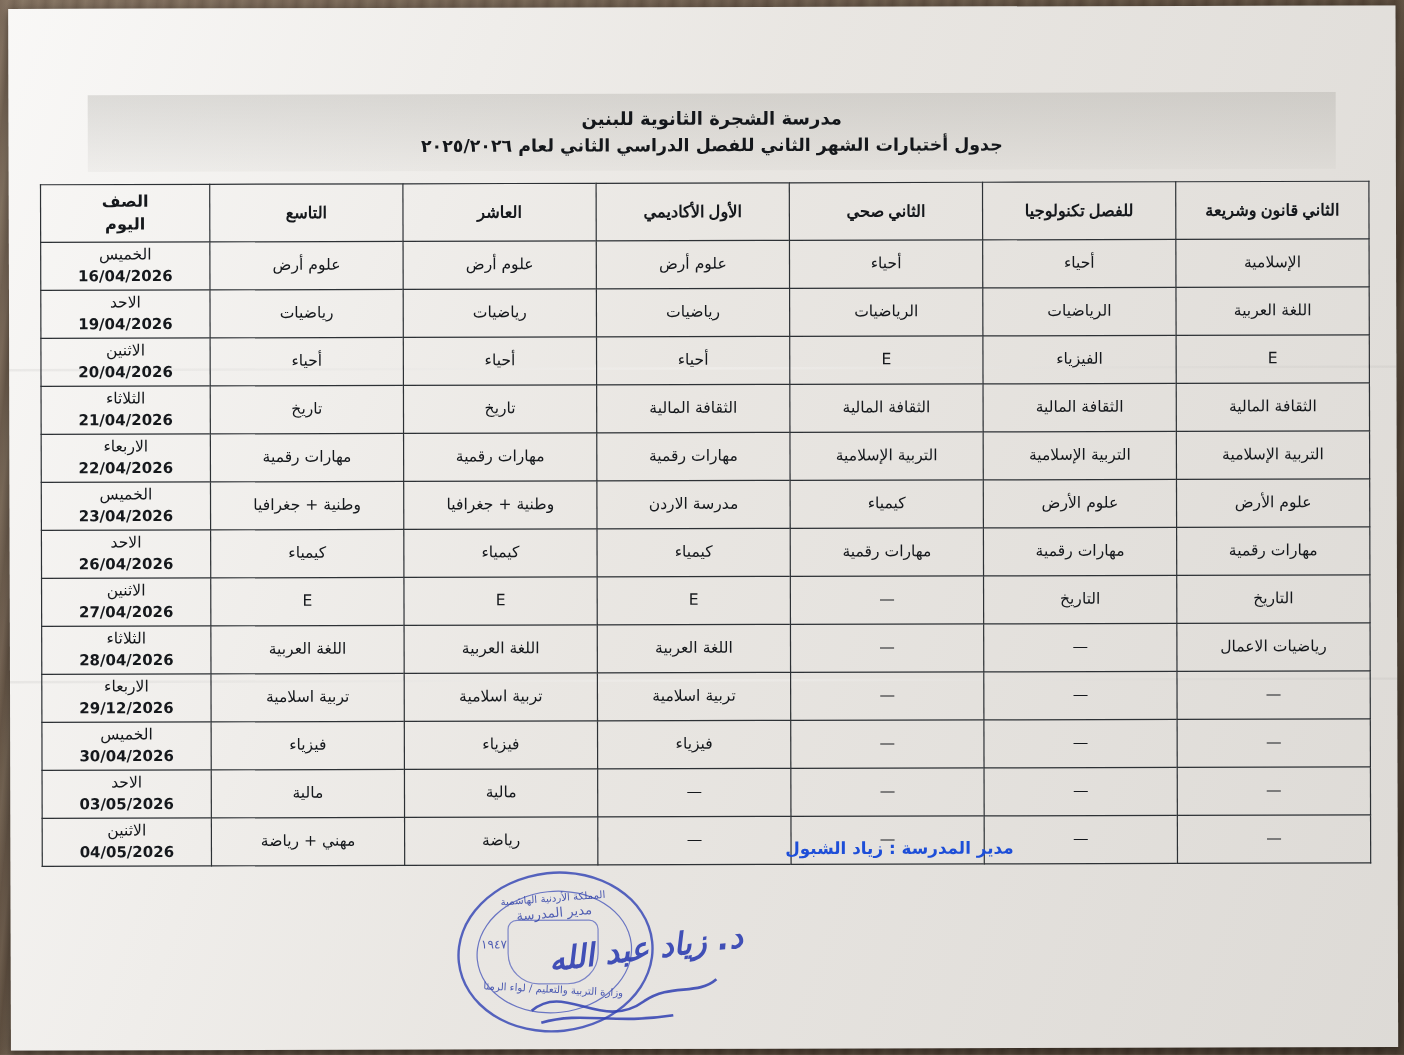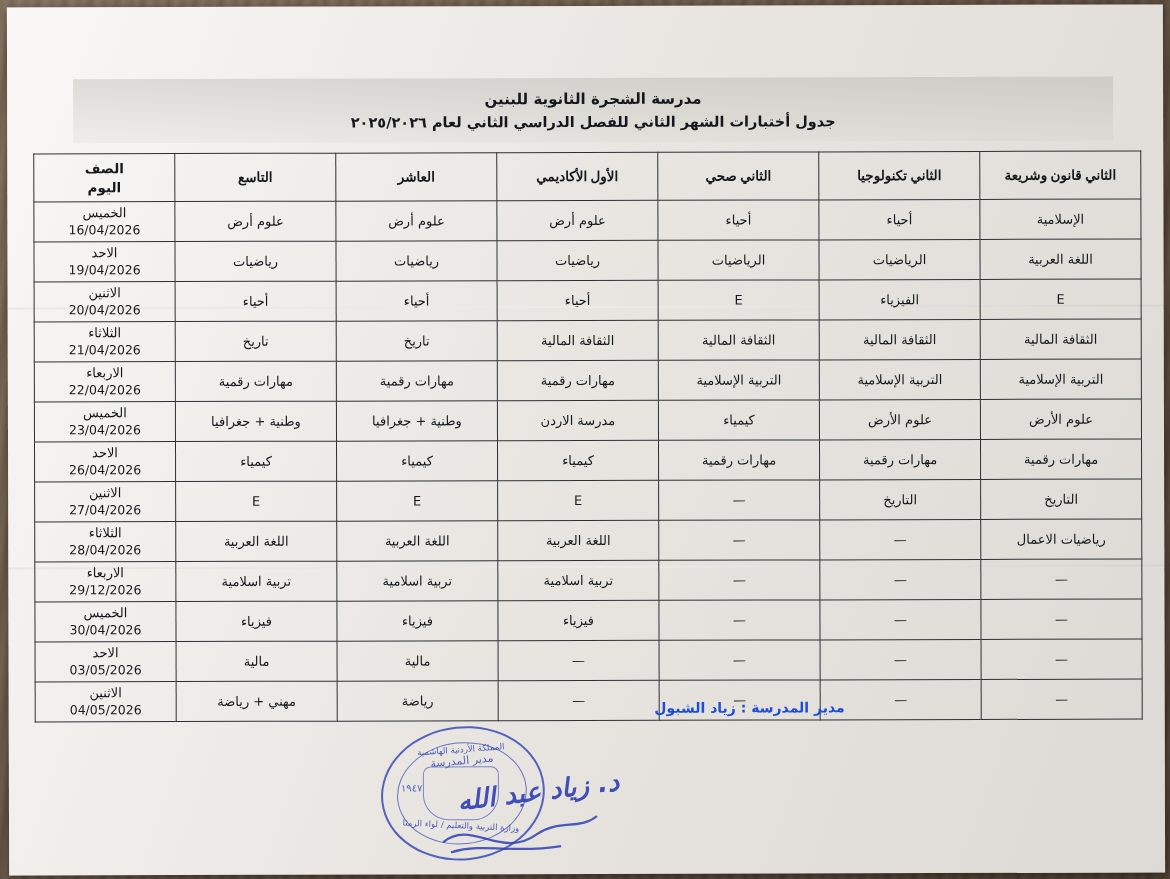--- a/index.html
+++ b/index.html
@@ -124,21 +124,21 @@
     font-weight: bold;
     font-size: 12.5px;
     line-height: 1.35;
   }
   .day-cell .dname {
     display: block;
     text-align: center;
   }
   .day-cell .ddate {
     display: block;
-    font-weight: normal;
+    font-weight: bold;
     font-size: 12.5px;
     direction: ltr;
   }
   .head-corner {
     line-height: 1.4;
     font-size: 13px;
   }
   .head-corner span {
     display: block;
   }
@@ -278,21 +278,21 @@
     <div class="header-band">
       <div class="shade"></div>
       <div class="hdr-line">مدرسة الشجرة الثانوية للبنين</div>
       <div class="hdr-line sub">جدول أختبارات الشهر الثاني للفصل الدراسي الثاني  لعام ٢٠٢٥/٢٠٢٦</div>
     </div>
 
     <table class="schedule">
       <thead>
         <tr>
           <th class="col-grade">الثاني قانون وشريعة</th>
-          <th class="col-grade">الثاني تكنولوجيا</th>
+          <th class="col-grade">للفصل تكنولوجيا</th>
           <th class="col-grade">الثاني صحي</th>
           <th class="col-grade">الأول الأكاديمي</th>
           <th class="col-grade">العاشر</th>
           <th class="col-grade">التاسع</th>
           <th class="col-day head-corner">
             <span>الصف</span>
             <span>اليوم</span>
           </th>
         </tr>
       </thead>

